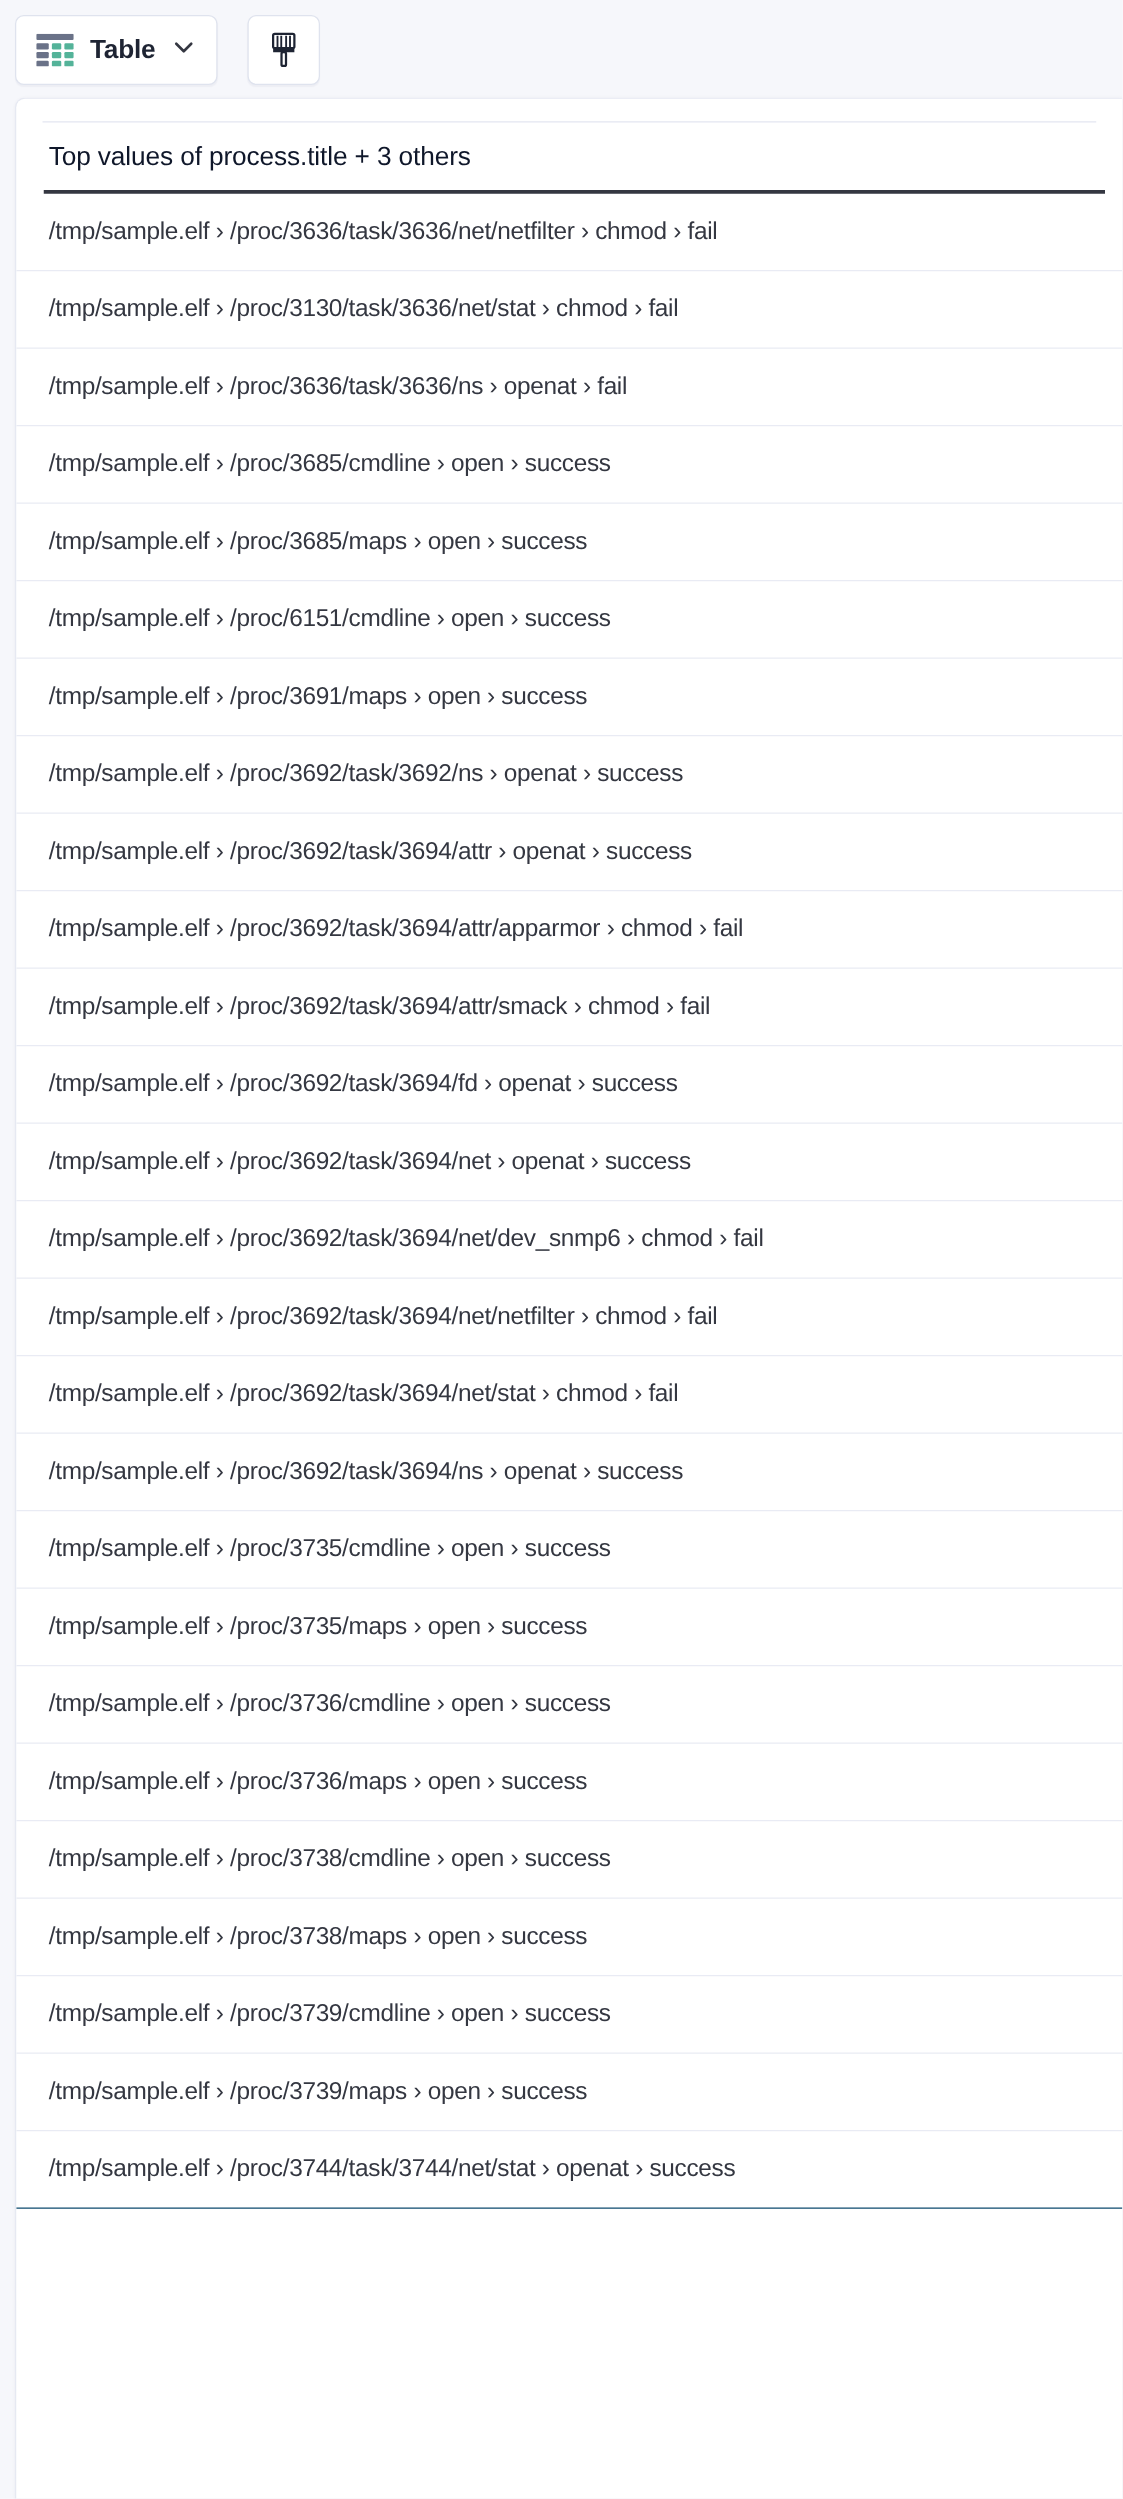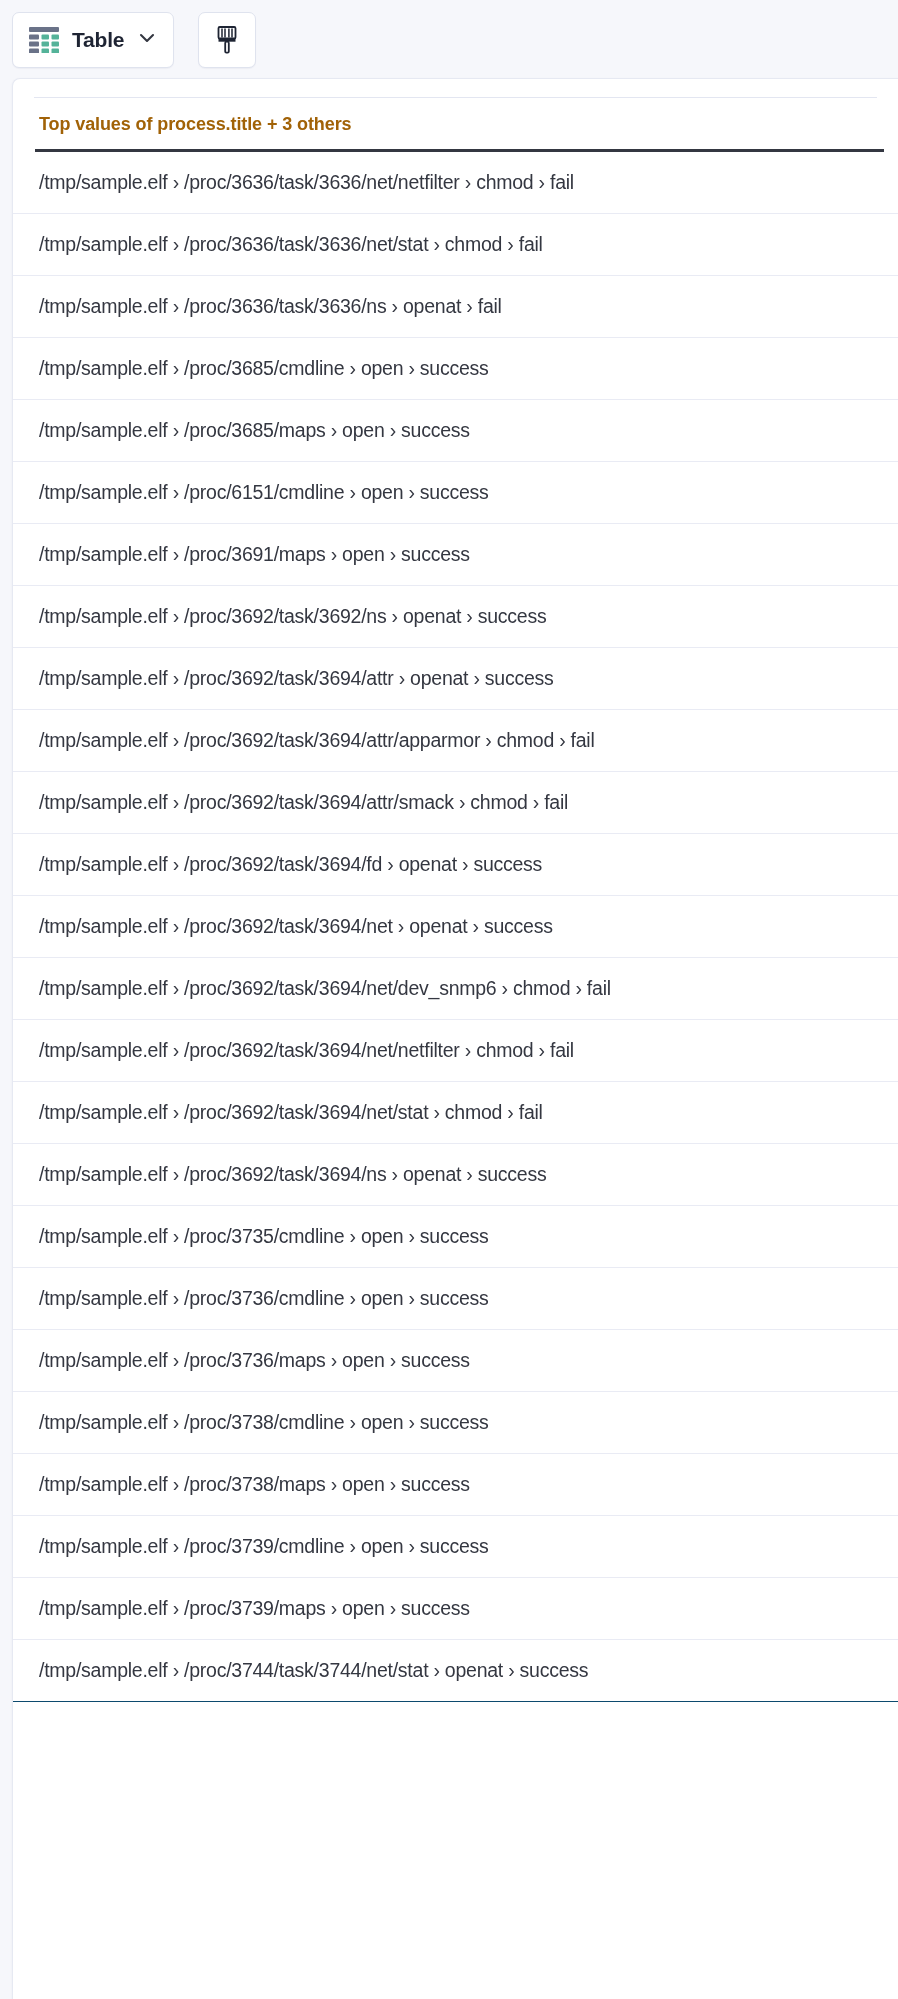--- a/index.html
+++ b/index.html
@@ -72,23 +72,23 @@
     border-radius: 8px 0 0 0;
     box-shadow: 0 1px 3px rgba(25,35,70,0.05);
     overflow: hidden;
   }
   .panel-topline {
     height: 1px;
     background: #e3e6f1;
     margin: 18px 21px 0 21px;
   }
   .panel-title {
-    font-size: 18px;
-    font-weight: bold;
-    color: #a16207;
+    font-size: 21px;
+    font-weight: normal;
+    color: #0f172a;
     padding: 16px 0 14px 26px;
     letter-spacing: -0.1px;
   }
   .header-rule {
     height: 3px;
     background: #343741;
     margin: 0 14px 0 22px;
   }
   .rows { }
   .row {
@@ -155,21 +155,21 @@
 
   <div class="panel">
     <div class="panel-topline"></div>
     <div class="panel-title">Top values of process.title + 3 others</div>
     <div class="header-rule"></div>
     <div class="rows">
         <div class="row">
           <span class="cell">/tmp/sample.elf › /proc/3636/task/3636/net/netfilter › chmod › fail</span>
         </div>
         <div class="row">
-          <span class="cell">/tmp/sample.elf › /proc/3636/task/3636/net/stat › chmod › fail</span>
+          <span class="cell">/tmp/sample.elf › /proc/3130/task/3636/net/stat › chmod › fail</span>
         </div>
         <div class="row">
           <span class="cell">/tmp/sample.elf › /proc/3636/task/3636/ns › openat › fail</span>
         </div>
         <div class="row">
           <span class="cell">/tmp/sample.elf › /proc/3685/cmdline › open › success</span>
         </div>
         <div class="row">
           <span class="cell">/tmp/sample.elf › /proc/3685/maps › open › success</span>
         </div>
@@ -204,20 +204,23 @@
           <span class="cell">/tmp/sample.elf › /proc/3692/task/3694/net/netfilter › chmod › fail</span>
         </div>
         <div class="row">
           <span class="cell">/tmp/sample.elf › /proc/3692/task/3694/net/stat › chmod › fail</span>
         </div>
         <div class="row">
           <span class="cell">/tmp/sample.elf › /proc/3692/task/3694/ns › openat › success</span>
         </div>
         <div class="row">
           <span class="cell">/tmp/sample.elf › /proc/3735/cmdline › open › success</span>
+        </div>
+        <div class="row">
+          <span class="cell">/tmp/sample.elf › /proc/3735/maps › open › success</span>
         </div>
         <div class="row">
           <span class="cell">/tmp/sample.elf › /proc/3736/cmdline › open › success</span>
         </div>
         <div class="row">
           <span class="cell">/tmp/sample.elf › /proc/3736/maps › open › success</span>
         </div>
         <div class="row">
           <span class="cell">/tmp/sample.elf › /proc/3738/cmdline › open › success</span>
         </div>

